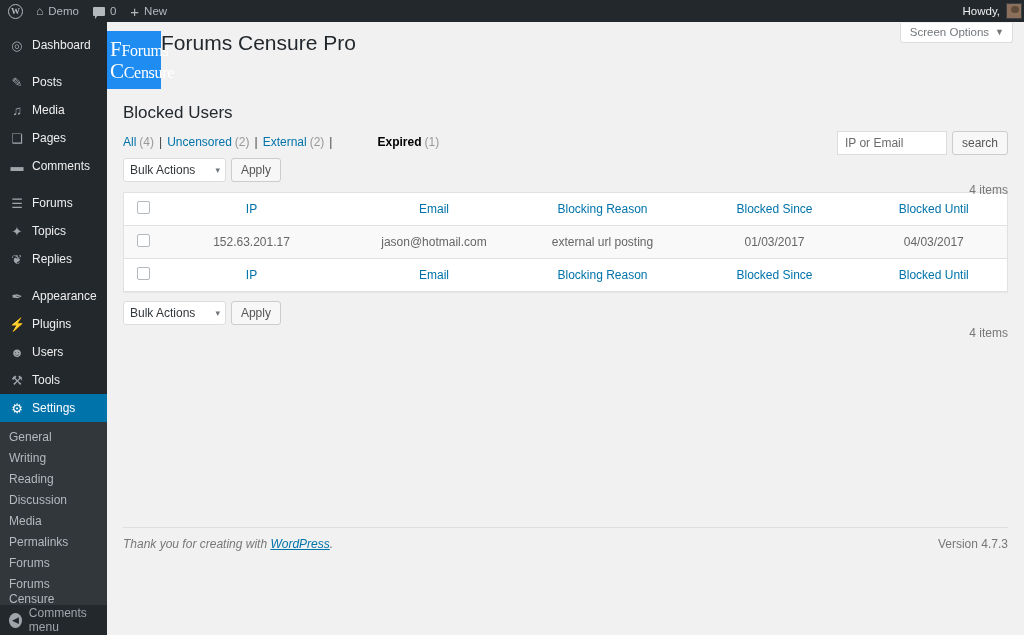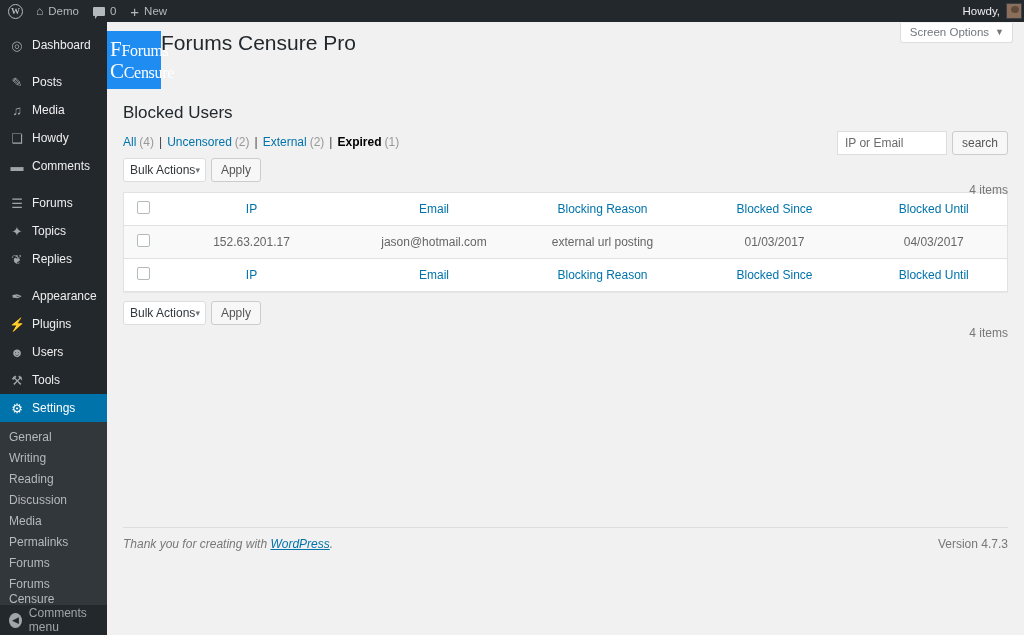--- a/index.html
+++ b/index.html
@@ -157,21 +157,21 @@
 
   .table-wrap { padding: 12px 16px 0 16px; position: relative; }
 
   .subsubsub {
     list-style: none; margin: 0; padding: 0;
     font-size: 12px; color: #444;
     display: flex; align-items: center;
   }
   .subsubsub li { display: flex; align-items: center; }
   .subsubsub a { color: #0073aa; text-decoration: none; }
-  .subsubsub a.current { color: #000; font-weight: 600; }
+  .subsubsub a.current { color: #000; font-weight: 600; margin-left: 40px; }
   .subsubsub .cnt { color: #999; margin-left: 3px; }
   .subsubsub .bar { margin: 0 5px; color: #444; }
 
   .search-box {
     position: absolute; right: 16px; top: 8px;
     display: flex; gap: 5px;
   }
   .search-box input {
     width: 110px; height: 24px;
     border: 1px solid #ddd; background: #fff;
@@ -189,21 +189,21 @@
 
   .tablenav {
     display: flex; align-items: center;
     margin-top: 9px; height: 24px; position: relative;
   }
   .select-fake {
     height: 24px; min-width: 78px;
     background: #fff; border: 1px solid #ddd; border-radius: 3px;
     font-size: 12px; color: #32373c;
     display: flex; align-items: center; justify-content: space-between;
-    padding: 0 5px 0 6px; gap: 0; margin-right: 5px;
+    padding: 0 5px 0 6px; gap: 20px; margin-right: 5px;
   }
   .items-count {
     position: absolute; right: 0;
     font-size: 12px; color: #777; margin-top: 40px;
   }
 
   table.wp-list {
     width: 100%; border-collapse: collapse;
     margin-top: 10px;
     background: #fff;
@@ -284,21 +284,21 @@
   <div class="menu-item">
     <span class="mi-ico">✎</span>
     <span>Posts</span>
   </div>
   <div class="menu-item">
     <span class="mi-ico">♫</span>
     <span>Media</span>
   </div>
   <div class="menu-item">
     <span class="mi-ico">❏</span>
-    <span>Howdy</span>
+    <span>Pages</span>
   </div>
   <div class="menu-item">
     <span class="mi-ico">▬</span>
     <span>Comments</span>
   </div>
 
   <div class="menu-sep"></div>
   <div class="menu-item">
     <span class="mi-ico">☰</span>
     <span>Forums</span>

